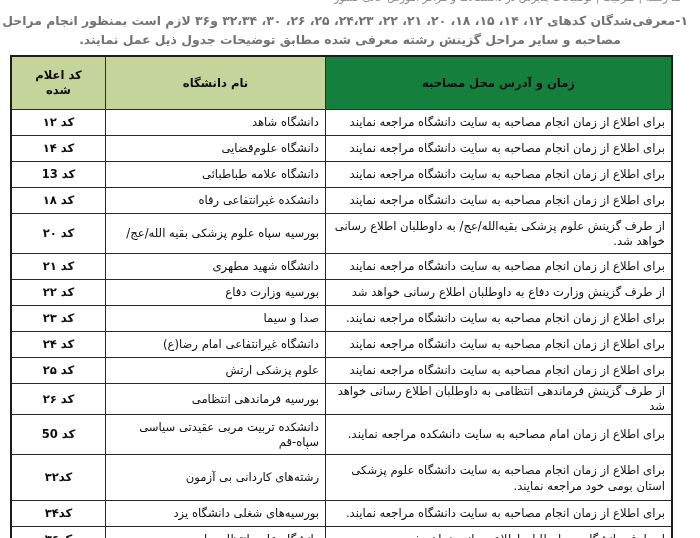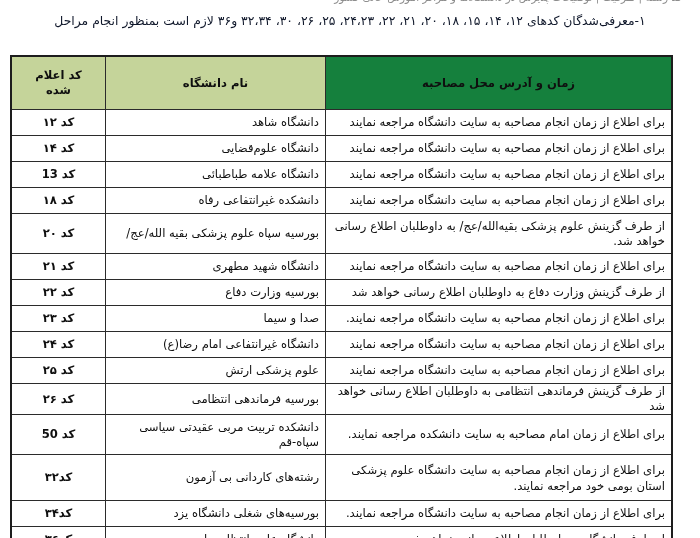--- a/index.html
+++ b/index.html
@@ -20,22 +20,22 @@
   .cutoff-text{
     position:absolute;top:-9px;right:18px;
     font-size:10.5px;color:#8d8d8d;white-space:nowrap;
     letter-spacing:.2px;
   }
 
   
   .notice{
     position:absolute;top:11px;right:0;left:0;
     text-align:center;
-    color:#0f172a;
-    font-weight:normal;
+    color:#737373;
+    font-weight:bold;
     font-size:12.4px;
     line-height:19px;
     padding:0 12px;
     letter-spacing:-.1px;
   }
   .notice div{white-space:nowrap;}
   .notice .l2{text-align:center;}
 
   
   .table-wrap{
@@ -94,20 +94,21 @@
 <body>
 
 <div id="page">
 
   <div class="cutoff-strip">
     <div class="cutoff-text">کد رشته | ظرفیت | توضیحات پذیرش در دانشگاه‌ها و مراکز آموزش عالی کشور</div>
   </div>
 
   <div class="notice">
     <div class="l1">۱-معرفی‌شدگان کدهای ۱۲، ۱۴، ۱۵، ۱۸، ۲۰، ۲۱، ۲۲، ۲۴،۲۳، ۲۵، ۲۶، ۳۰، ۳۲،۳۴ و۳۶ لازم است بمنظور انجام مراحل</div>
+    <div class="l2">مصاحبه و سایر مراحل گزینش رشته معرفی شده مطابق توضیحات جدول ذیل عمل نمایند.</div>
   </div>
 
   <div class="table-wrap">
     <table class="main">
       <thead>
         <tr>
           <th class="c-desc" style="background: #15803d;">زمان و آدرس محل مصاحبه</th>
           <th class="c-name" style="background: rgb(197, 212, 154);">نام دانشگاه</th>
           <th class="c-code" style="background: rgb(197, 212, 154);">
             <div>کد اعلام</div>

